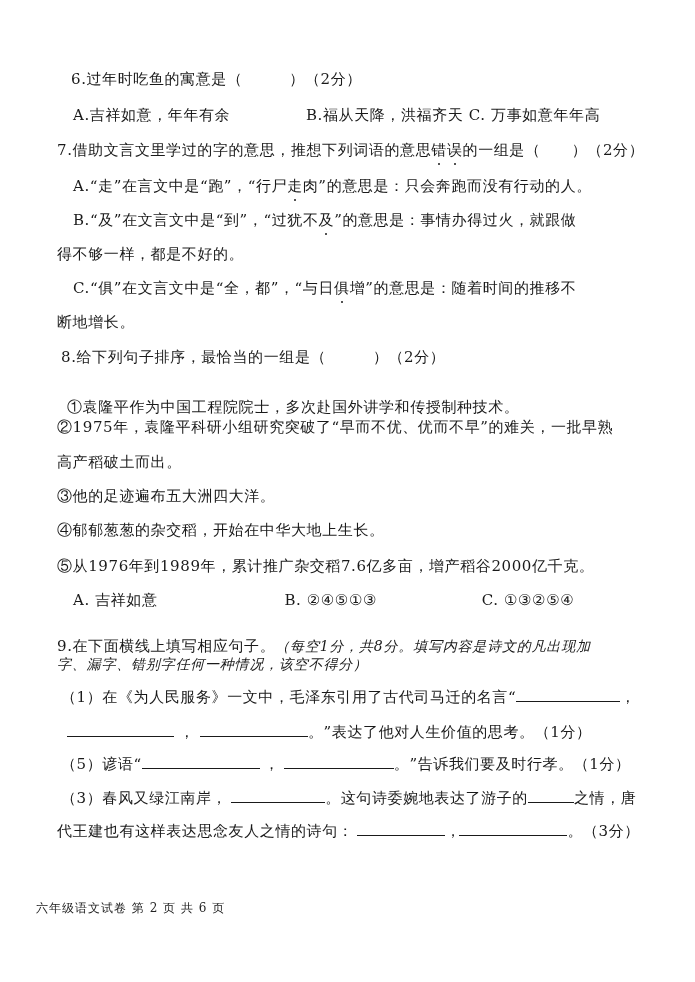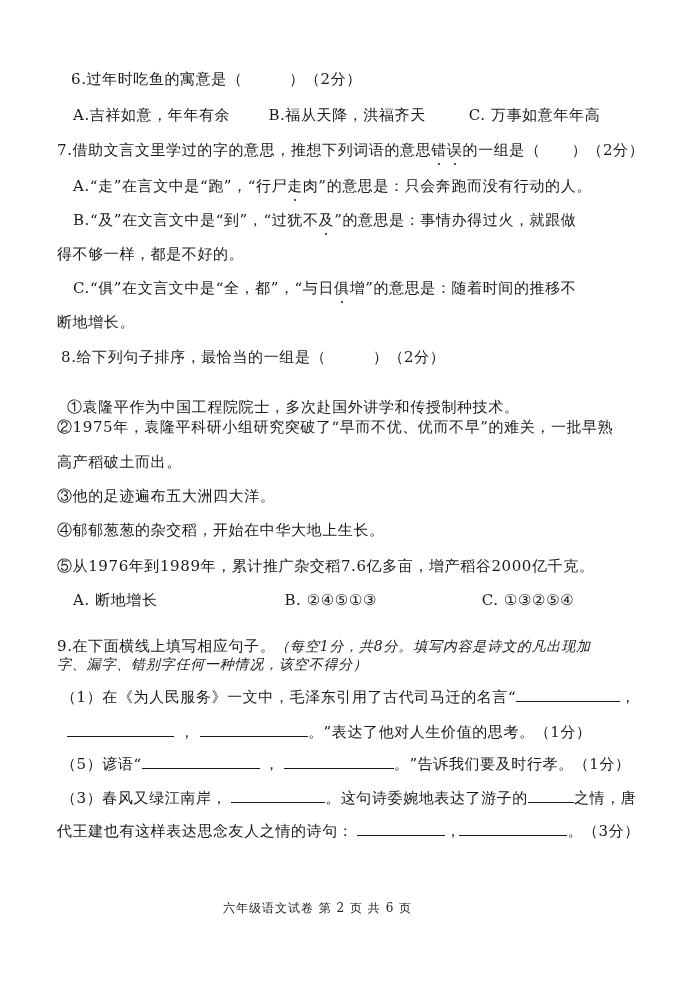--- a/index.html
+++ b/index.html
@@ -17,32 +17,32 @@
   .dot::after {
     content: ""; position: absolute; left: 50%; bottom: -5px;
     width: 2px; height: 2px; margin-left: -1px; border-radius: 50%;
     background: #1a1a1a;
   }
   .blank {
     display: inline-block; border-bottom: 1px solid #1a1a1a;
     height: 15px; vertical-align: baseline;
   }
   .footer {
-    position: absolute; left: 0; width: 635px; text-align: center;
-    top: 900px; font-size: 12px; letter-spacing: 1px; color: #222;
+    position: absolute; left: 0; width: 635px; text-align: left;
+    top: 900px; font-size: 12px; letter-spacing: 1px; color: #222; padding-left: 36px;
   }
   .opt { display: inline-block; }
 </style>
 </head>
 <body>
 
 <div class="line" style="top:69px;left:51px;margin-left:20px;">6.过年时吃鱼的寓意是（　　　）（2分）</div>
 <div class="line" style="top:105px;left:73px;">
   <span class="opt" style="width:190px;">A.吉祥如意，年年有余</span>
-  <span class="opt" style="width:195px;">B.福从天降，洪福齐天</span>
+  <span class="opt" style="width:195px;text-align:right;">B.福从天降，洪福齐天</span>
   <span class="opt">C. 万事如意年年高</span>
 </div>
 
 <div class="line" style="top:140px;left:57px;"><span>7.借助文言文里学过的字的意思，推想下列词语的意思</span><span class="dot">错</span><span class="dot">误</span><span>的一组是（　　）（2分）</span></div>
 
 <div class="line" style="top:176px;left:73px;"><span>A.“走”在言文中是“跑”，“行尸</span><span class="dot">走</span><span>肉”的意思是：只会奔跑而没有行动的人。</span></div>
 
 <div class="line" style="top:210px;left:73px;"><span>B.“及”在文言文中是“到”，“过犹不</span><span class="dot">及</span><span>”的意思是：事情办得过火，就跟做</span></div>
 <div class="line" style="top:244px;left:57px;">得不够一样，都是不好的。</div>
 
@@ -50,21 +50,21 @@
 <div class="line" style="top:312px;left:57px;">断地增长。</div>
 
 <div class="line" style="top:347px;left:61px;text-align:center;">8.给下列句子排序，最恰当的一组是（　　　）（2分）</div>
 <div class="line" style="top:381px;left:67px;margin-top:16px;">①袁隆平作为中国工程院院士，多次赴国外讲学和传授制种技术。</div>
 <div class="line" style="top:417px;left:57px;">②1975年，袁隆平科研小组研究突破了“早而不优、优而不早”的难关，一批早熟</div>
 <div class="line" style="top:452px;left:57px;">高产稻破土而出。</div>
 <div class="line" style="top:486px;left:57px;">③他的足迹遍布五大洲四大洋。</div>
 <div class="line" style="top:520px;left:57px;">④郁郁葱葱的杂交稻，开始在中华大地上生长。</div>
 <div class="line" style="top:556px;left:57px;">⑤从1976年到1989年，累计推广杂交稻7.6亿多亩，增产稻谷2000亿千克。</div>
 <div class="line" style="top:590px;left:73px;">
-  <span class="opt" style="width:206px;">A. 断地增长</span>
+  <span class="opt" style="width:206px;">A. 吉祥如意</span>
   <span class="opt" style="width:192px;">B. ②④⑤①③</span>
   <span class="opt">C. ①③②⑤④</span>
 </div>
 
 <div class="line" style="top:624px;left:57px;margin-top:12px;"><span>9.在下面横线上填写相应句子。</span><span class="note">（每空1分，共8分。填写内容是诗文的凡出现加</span></div>
 <div class="line note" style="top:654px;left:57px;">字、漏字、错别字任何一种情况，该空不得分）</div>
 
 <div class="line" style="top:686px;left:61px;"><span>（1）在《为人民服务》一文中，毛泽东引用了古代司马迁的名言“</span><span class="blank" style="width:104px;"></span><span>，</span></div>
 <div class="line" style="top:721px;left:67px;"><span class="blank" style="width:107px;"></span><span style="display:inline-block;width:26px;text-align:center;">，</span><span class="blank" style="width:108px;"></span><span>。”表达了他对人生价值的思考。（1分）</span></div>
 

